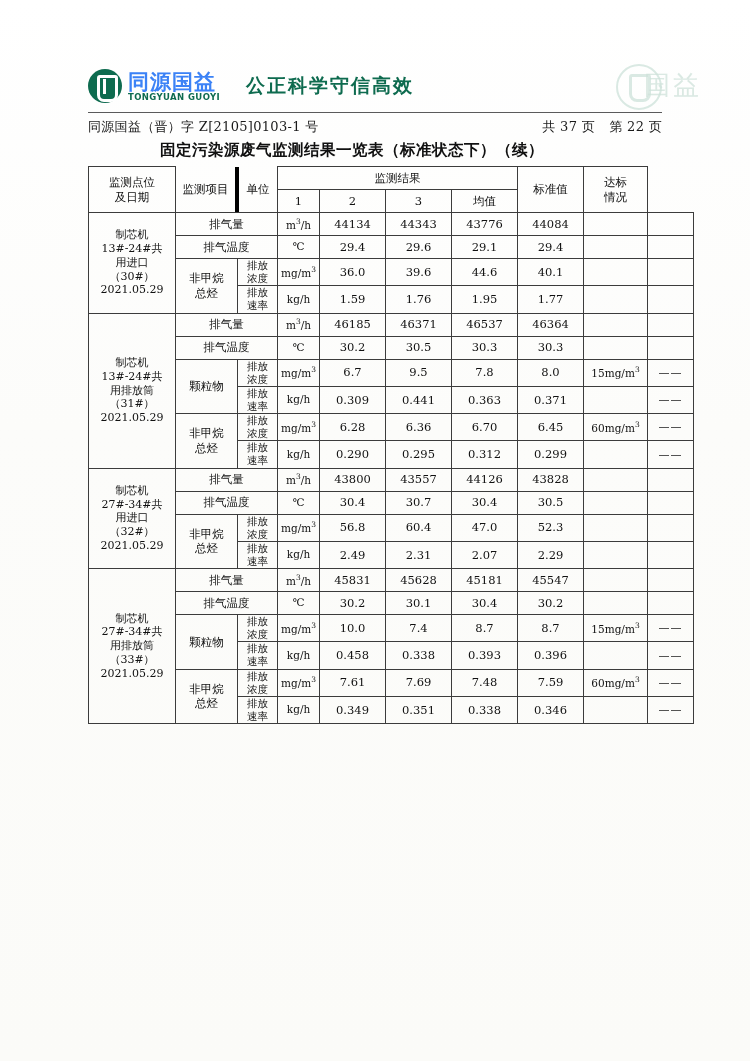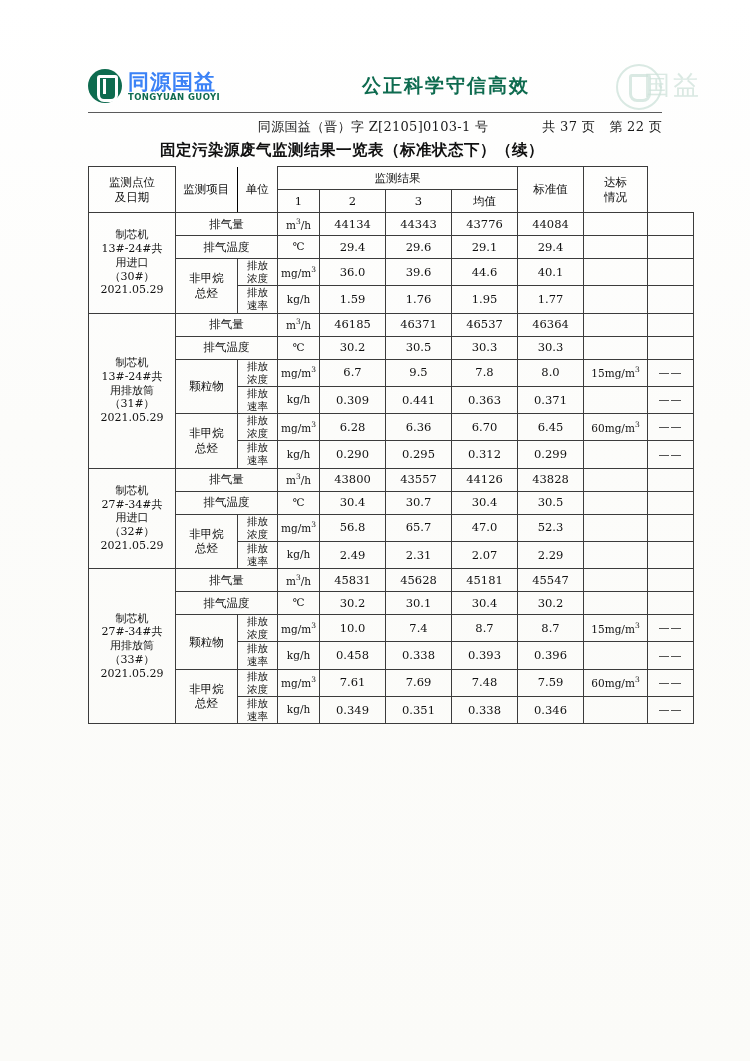--- a/index.html
+++ b/index.html
@@ -75,21 +75,21 @@
   }
   .logo-en {
     font-size: 8.5px;
     color: #0e6b4f;
     letter-spacing: 0.4px;
     font-weight: bold;
   }
   .slogans {
     display: flex;
     flex: 1 1 auto;
-    justify-content: center;
+    justify-content: flex-start;
     align-items: center;
     margin-left: 26px;
     margin-right: 16px;
   }
   .slogan {
     font-family: "DejaVu Serif", "Liberation Serif", serif;
     font-weight: bold;
     font-size: 19px;
     color: #0e6b4f;
     letter-spacing: 2px;
@@ -129,21 +129,21 @@
     width: 574px;
     height: 0;
     border-top: 1px solid #5b5b5b;
   }
   .docline {
     position: absolute;
     left: 88px;
     top: 118px;
     width: 574px;
     display: flex;
-    justify-content: flex-end;
+    justify-content: space-between;
     align-items: baseline;
     font-family: "DejaVu Serif", "Liberation Serif", serif;
     font-size: 13px;
     color: #1a1a1a;
     gap: 44px;
   }
   .doc-no { letter-spacing: 0.3px; }
   .page-no { letter-spacing: 0.3px; }
   .page-no span { margin-left: 10px; }
 
@@ -251,21 +251,21 @@
       <thead>
         <tr class="hdr">
           <td rowspan="2">
             <div>监测点位</div>
             <div>及日期</div>
           </td>
           <td rowspan="2" colspan="2" style="border:none;padding:0">
             <table style="border-collapse:collapse;width:100%;height:100%">
               <tbody>
                   <tr>
-                <td style="border:none;border-right:1px solid #000000;width:62px;height:44px">监测项目</td>
+                <td style="border:none;border-right:4px solid #000000;width:62px;height:44px">监测项目</td>
                 <td style="border:none;width:40px">单位</td>
               </tr>
             </tbody>
               </table>
           </td>
           <td colspan="4">监测结果</td>
           <td rowspan="2">标准值</td>
           <td rowspan="2">
             <div>达标</div>
             <div>情况</div>
@@ -465,21 +465,21 @@
             <td class="item-cell" rowspan="2">
               <div>非甲烷</div>
               <div>总烃</div>
             </td>
             <td class="sub-cell">
               <div>排放</div>
               <div>浓度</div>
             </td>
             <td class="unit-cell">mg/m<sup>3</sup></td>
             <td class="val-cell">56.8</td>
-            <td class="val-cell">65.7</td>
+            <td class="val-cell">60.4</td>
             <td class="val-cell">47.0</td>
             <td class="val-cell">52.3</td>
             <td class="std-cell"></td>
             <td class="dash"></td>
           </tr>
           <tr>
             <td class="sub-cell">
               <div>排放</div>
               <div>速率</div>
             </td>

